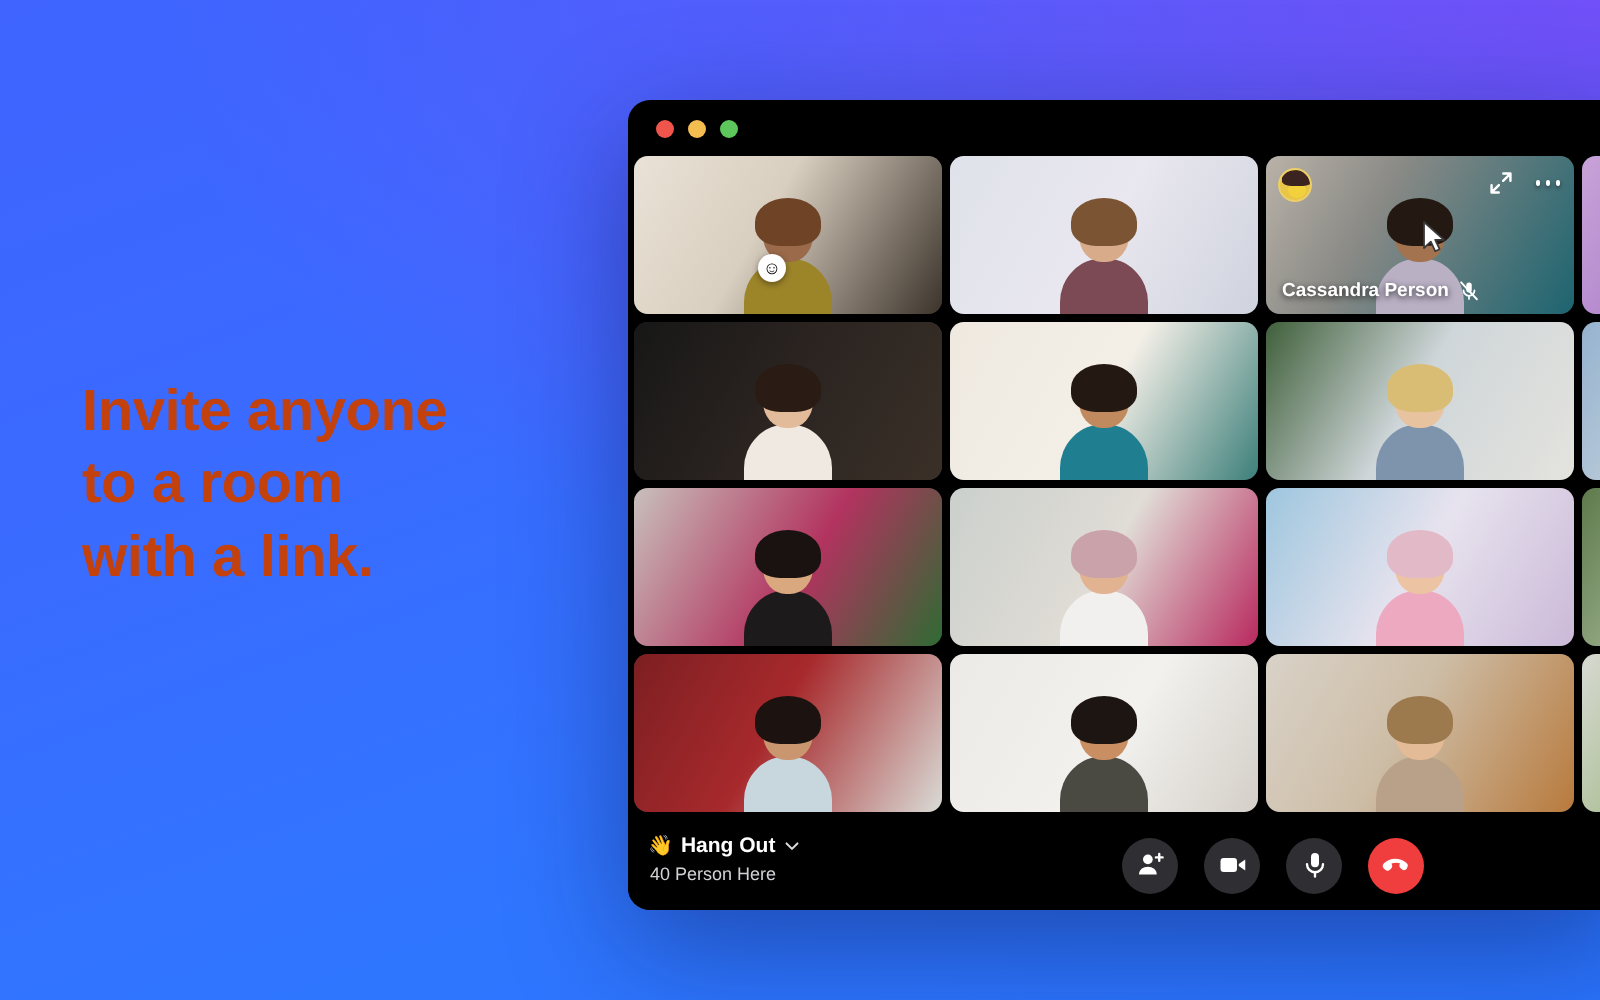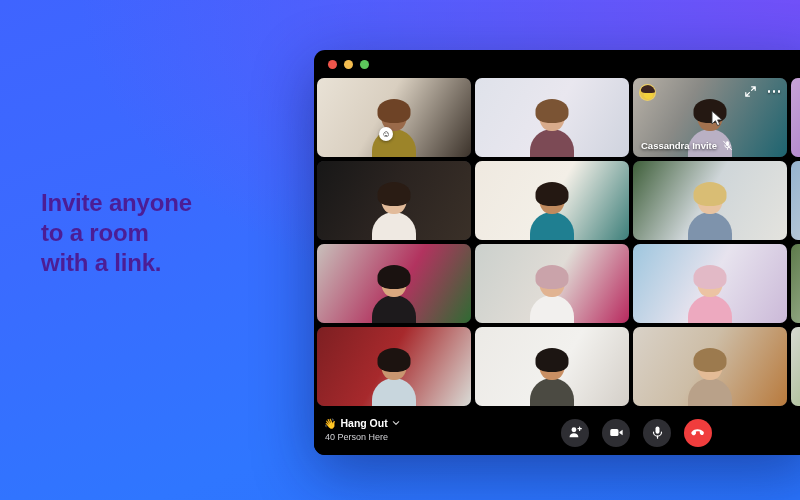--- a/index.html
+++ b/index.html
@@ -8,22 +8,22 @@
     font-family:"Liberation Sans", sans-serif;
     background:
       radial-gradient(ellipse 150% 120% at 100% 0%, #7150f8 0%, rgba(113,80,248,0) 60%),
       linear-gradient(160deg, #3f64ff 0%, #3a6bff 35%, #2f76ff 70%, #2a74fd 100%);
     position:relative;
   }
 
   
   .promo {
     position:absolute; left:41px; top:188px;
-    color:#4c1d95;
-    font-size:24px; line-height:1.25;
+    color:#c2410c;
+    font-size:29px; line-height:1.25;
     font-weight:600; letter-spacing:-0.2px;
     white-space:pre-line;
   }
 
   
   .window {
     position:absolute; left:314px; top:50px;
     width:500px; height:405px;
     background:#000000;
     border-radius:11px 0 0 11px;
@@ -194,21 +194,21 @@
           <span class="more-icon">
             <i></i>
             <i></i>
             <i></i>
           </span>
         </div>
         <div class="cursor" style="left: 78px; top: 32px;"><svg viewBox="0 0 13 18" width="13" height="18">
             <path d="M1 1 L1 14 L4.4 10.8 L6.6 15.6 L8.8 14.6 L6.6 9.9 L11 9.9 Z" fill="#fff" stroke="#3a3a3a" stroke-width="0.9" stroke-linejoin="round"></path>
           </svg></div>
         <div class="namelabel">
-          <span>Cassandra Invite</span>
+          <span>Cassandra Person</span>
           <svg class="muted-icon" viewBox="0 0 24 24">
             <rect x="9" y="2.6" width="6" height="11" rx="3" fill="#fff"></rect>
             <path d="M6 11.2a6 6 0 0 0 12 0" fill="none" stroke="#fff" stroke-width="1.9" stroke-linecap="round"></path>
             <path d="M12 17.4v3.2" stroke="#fff" stroke-width="1.9" stroke-linecap="round"></path>
             <path d="M3.4 2.6 20.6 21" stroke="#fff" stroke-width="2.1" stroke-linecap="round"></path>
           </svg>
         </div>
       </div>
       <div class="tile">
         <div class="bg" style="background: linear-gradient(120deg, rgb(200, 163, 216) 0%, rgb(160, 111, 196) 60%, rgb(234, 217, 242) 100%);"></div>

